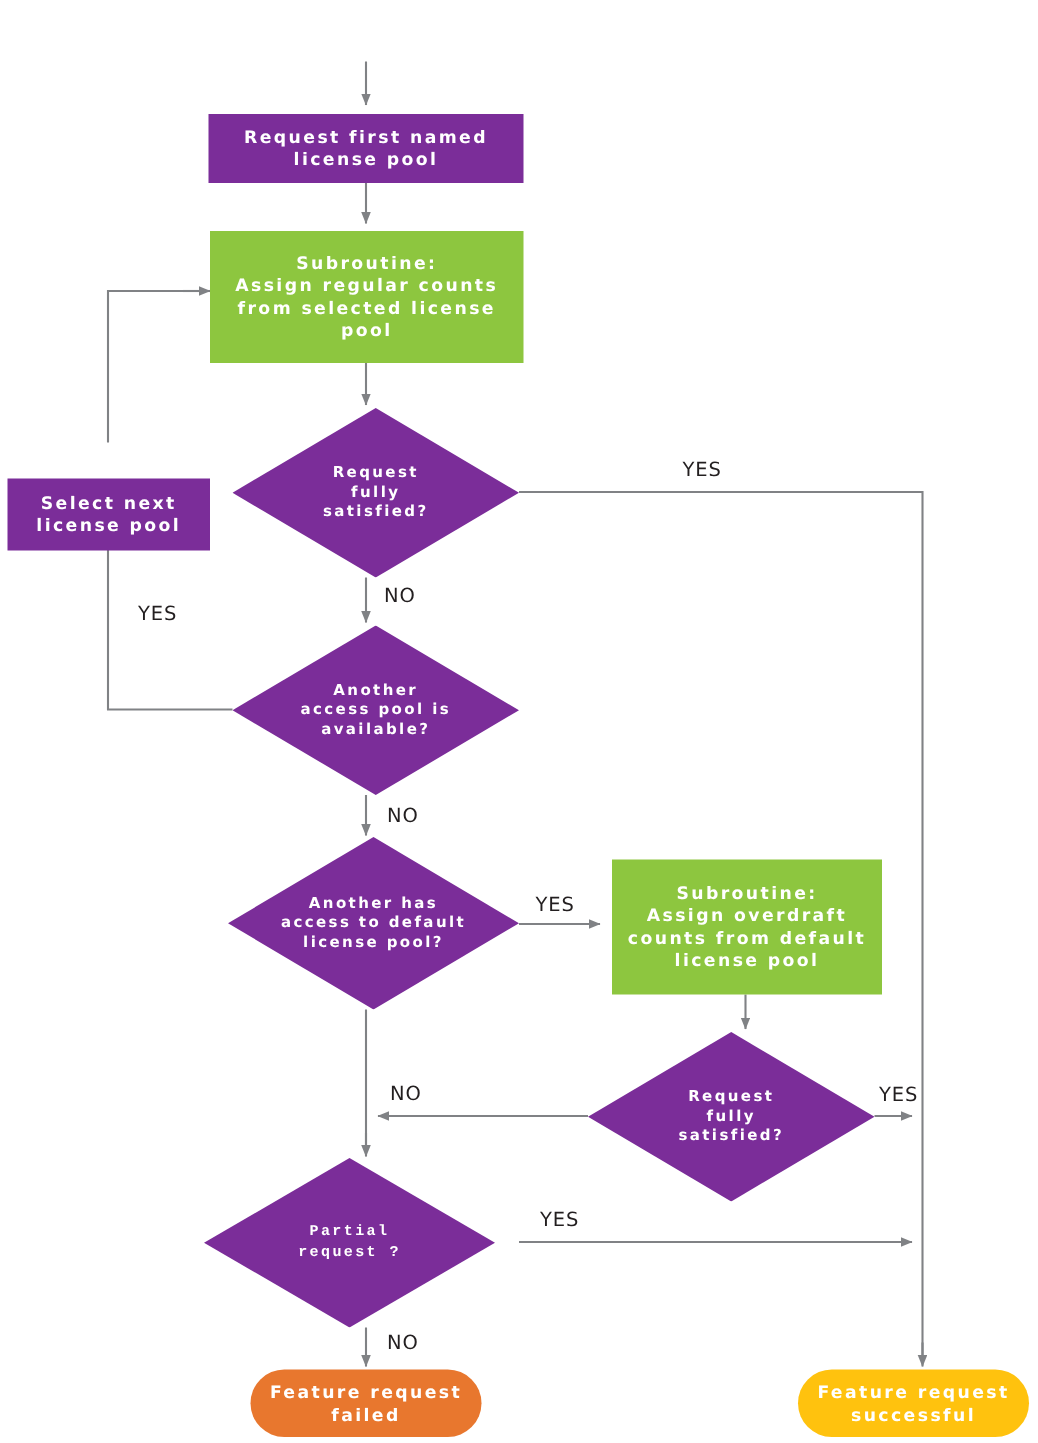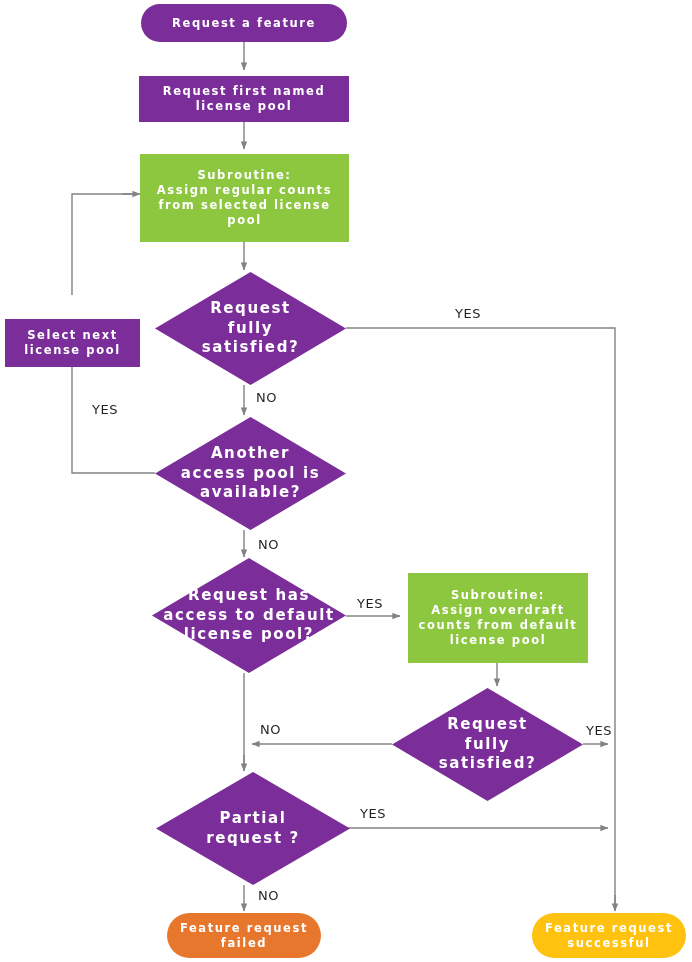--- a/index.html
+++ b/index.html
@@ -69,21 +69,21 @@
     width: 100%;
     height: 100%;
     display: flex;
     align-items: center;
     justify-content: center;
     text-align: center;
     color: #ffffff;
     font-weight: bold;
     letter-spacing: 1.6px;
     line-height: 1.32;
-    font-size: 15px;
+    font-size: 10px;
     white-space: pre-line;
   }
   .edge-label {
     position: absolute;
     color: #231f20;
     font-size: 13px;
     letter-spacing: 0.6px;
     font-weight: normal;
     white-space: nowrap;
     font-family: "DejaVu Sans", sans-serif;
@@ -132,23 +132,20 @@
       <line x1="392" y1="744" x2="252" y2="744" marker-end="url(#arrow)"></line>
 
       <line x1="583" y1="744" x2="608" y2="744" marker-end="url(#arrow)"></line>
 
       <line x1="346" y1="828" x2="608" y2="828" marker-end="url(#arrow)"></line>
 
       <line x1="244" y1="885" x2="244" y2="911" marker-end="url(#arrow)"></line>
     </g>
   </svg>
 
-  <div class="node terminal" style="left:141px; top:4px; width:206px; height:38px; background:#7B2D99;">
-    <span>Request a feature</span>
-  </div>
 
   <div class="node process" style="left:139px; top:76px; width:210px; height:46px; background:#7B2D99;">
     <span>Request first named
 license pool</span>
   </div>
 
   <div class="node subroutine" style="left:140px; top:154px; width:209px; height:88px; background:#8DC63F;">
     <span>Subroutine:
 Assign regular counts
 from selected license
@@ -175,42 +172,42 @@
     </svg>
     <div class="diamond-label">Another
 access pool is
 available?</div>
   </div>
 
   <div class="diamond-wrap" style="left:152px; top:558px; width:194px; height:115px;">
     <svg class="diamond-shape" viewBox="0 0 194 115" preserveAspectRatio="none">
       <polygon points="97,0 194,57.5 97,115 0,57.5" fill="#7B2D99"></polygon>
     </svg>
-    <div class="diamond-label">Request has
+    <div class="diamond-label">Another has
 access to default
 license pool?</div>
   </div>
 
   <div class="node subroutine" style="left:408px; top:573px; width:180px; height:90px; background:#8DC63F;">
     <span>Subroutine:
 Assign overdraft
 counts from default
 license pool</span>
   </div>
 
   <div class="diamond-wrap" style="left:392px; top:688px; width:191px; height:113px;">
     <svg class="diamond-shape" viewBox="0 0 191 113" preserveAspectRatio="none">
       <polygon points="95.5,0 191,56.5 95.5,113 0,56.5" fill="#7B2D99"></polygon>
     </svg>
     <div class="diamond-label">Request
 fully
 satisfied?</div>
   </div>
 
-  <div class="diamond-wrap" style="left:156px; top:772px; width:194px; height:113px;">
+  <div class="diamond-wrap" style="left:136px; top:772px; width:194px; height:113px;font-family:Liberation Mono, monospace;">
     <svg class="diamond-shape" viewBox="0 0 194 113" preserveAspectRatio="none">
       <polygon points="97,0 194,56.5 97,113 0,56.5" fill="#7B2D99"></polygon>
     </svg>
     <div class="diamond-label">Partial
 request ?</div>
   </div>
 
   <div class="node terminal" style="left:167px; top:913px; width:154px; height:45px; background:#E8772E;">
     <span>Feature request
 failed</span>

